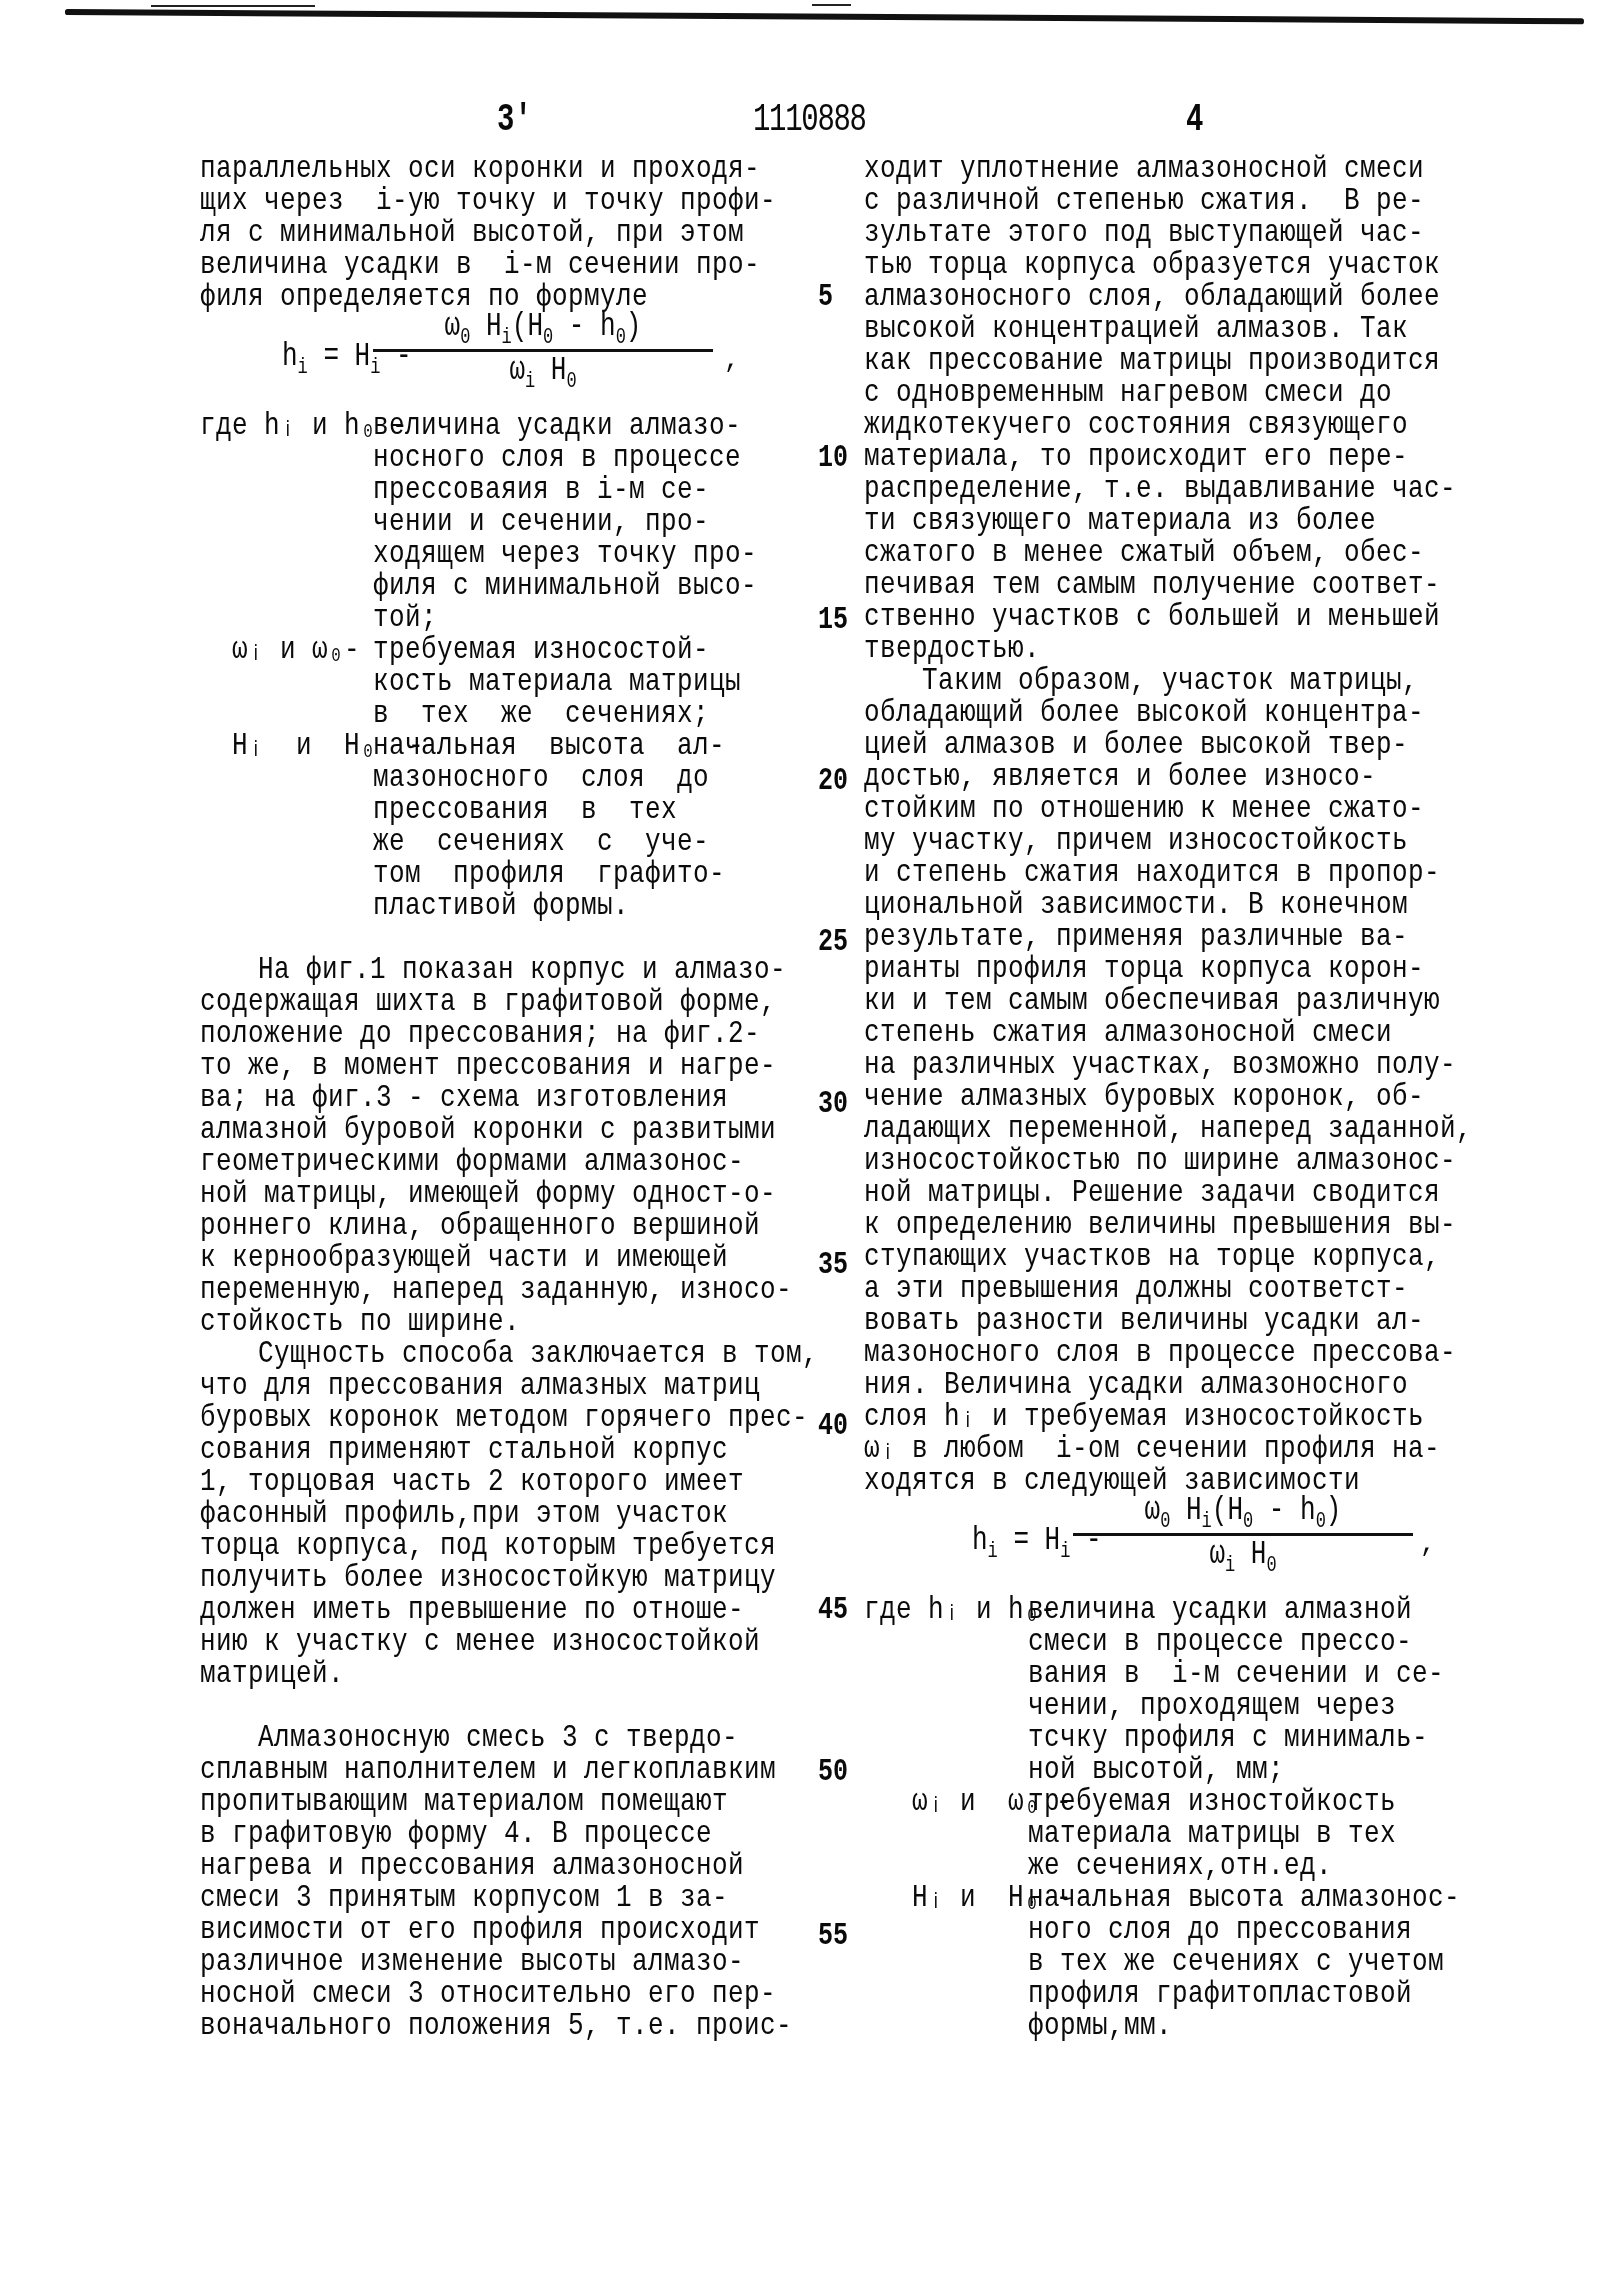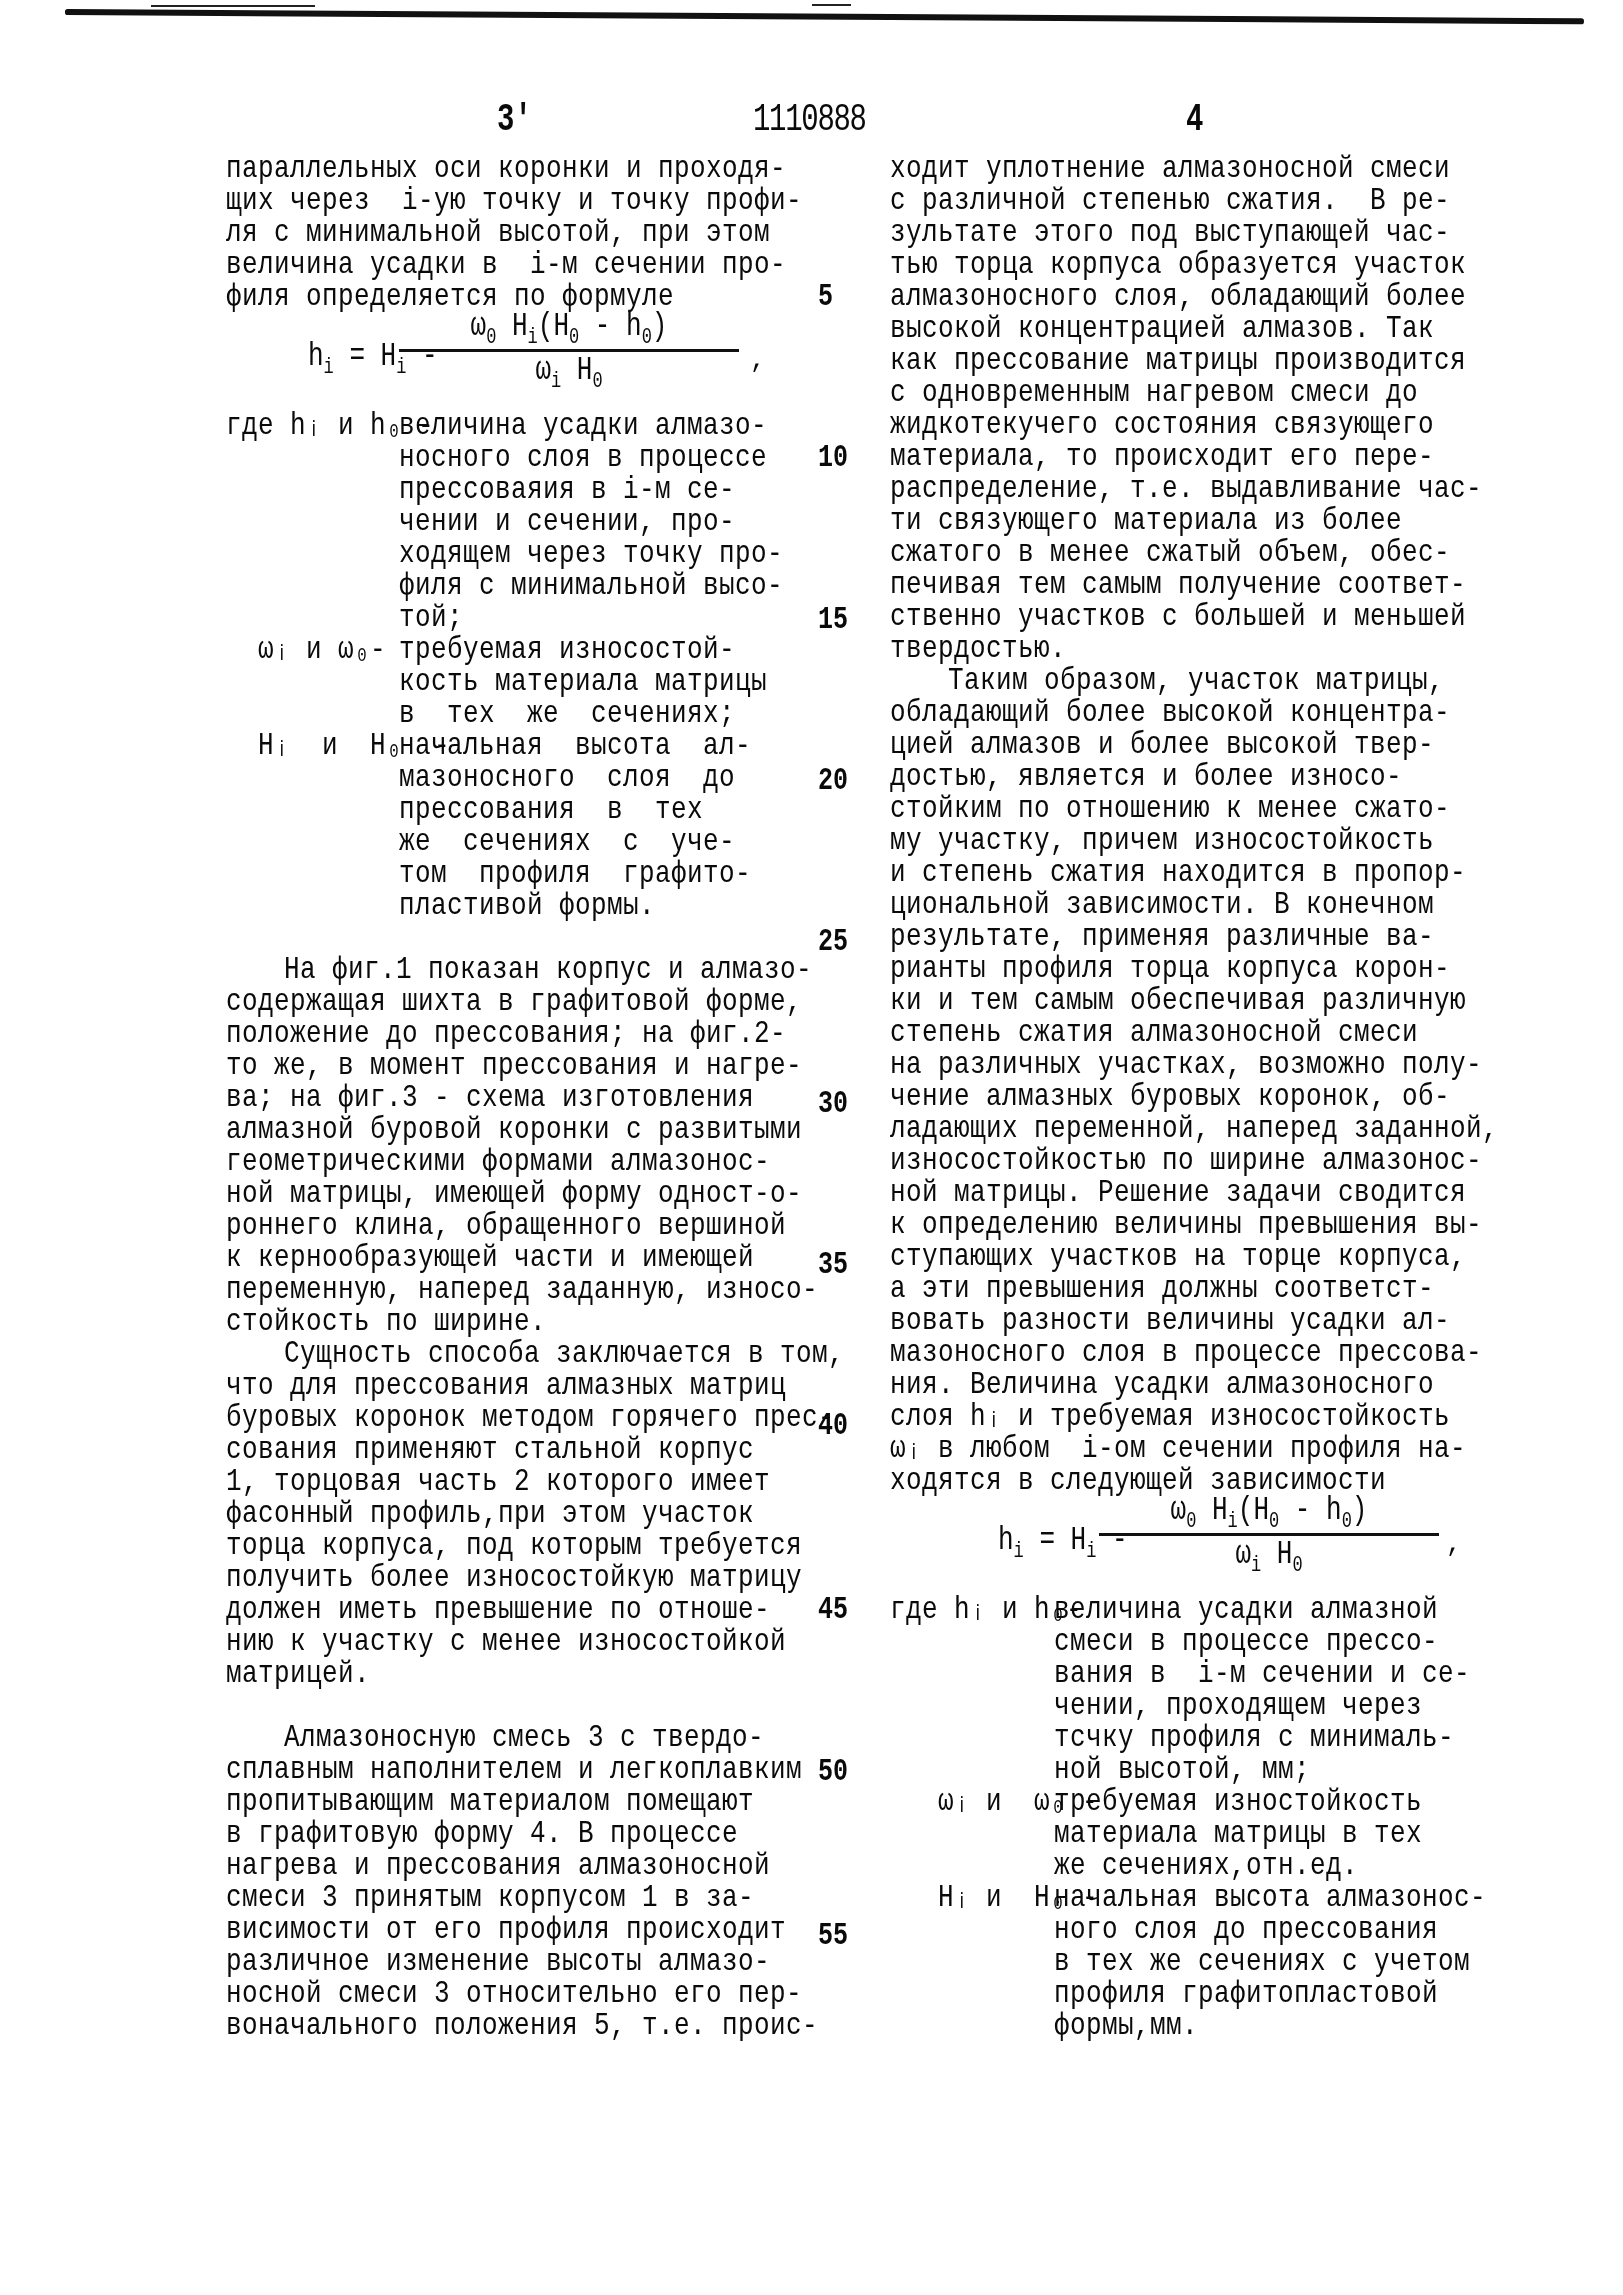--- a/index.html
+++ b/index.html
@@ -7,21 +7,21 @@
          font-family: "Liberation Mono", "DejaVu Sans Mono", monospace; color: #0a0a0a; }
   .top-rule { position: absolute; left: 65px; top: 9.2px; width: 1519px; height: 5.9px;
               background: #111; transform: rotate(0.35deg); transform-origin: left center;
               border-radius: 2.6px; }
   .top-rule2 { position: absolute; left: 151px; top: 5.2px; width: 164px; height: 2px; background:#222; }
   .top-rule3 { position: absolute; left: 812px; top: 3.9px; width: 39px; height: 2px; background:#222; }
   .hdr { position: absolute; top: 98px; font-size: 29px; font-weight: bold; transform: scaleY(1.35); transform-origin: top left; }
   #hdr-left { left: 497px; }
   #hdr-num { left: 753px; font-weight: normal; letter-spacing: -1.3px; }
   #hdr-right { left: 1186px; }
-  .col { position: absolute; top: 152px; margin-left: 26px; }
+  .col { position: absolute; top: 152px; }
   #col-left { left: 200px; width: 615px; }
   #col-right { left: 864px; width: 628px; }
   #gutter { position: absolute; left: 818px; top: 152px; width: 39px; }
   .ln { height: 32px; line-height: 32px; white-space: pre; font-size: 26px;
         transform: scaleY(1.22); transform-origin: left center; letter-spacing: 0.4px; }
   .ln.par { padding-left: 58px; }
   .gnum { position: absolute; left: 0; font-size: 25px; font-weight: bold; transform: scaleY(1.25); line-height: 32px; }
   .def { display: flex; }
   .def .term { width: 144px; white-space: pre; }
   .formula { height: 97px; position: relative; font-size: 26px; }

